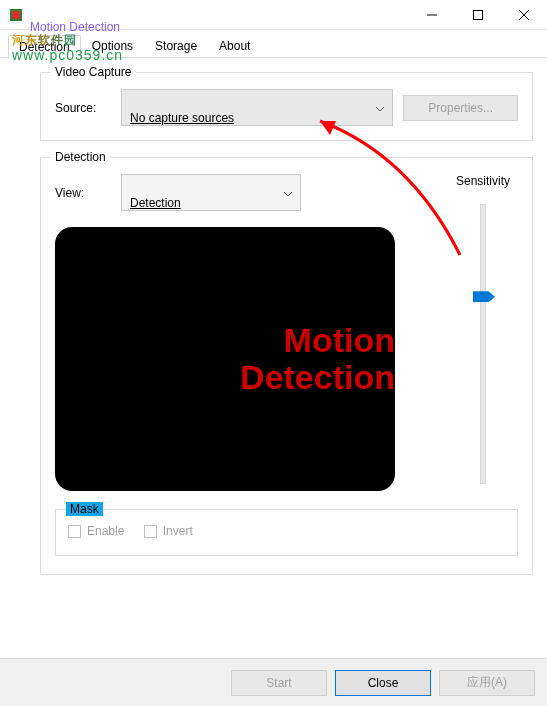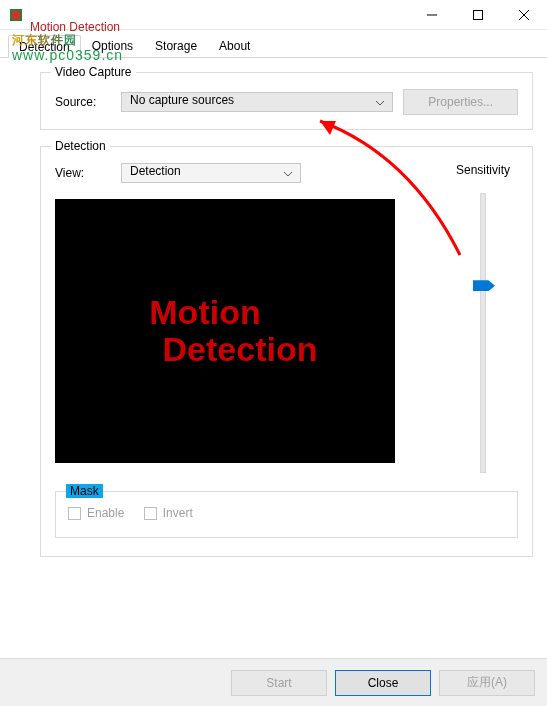--- a/index.html
+++ b/index.html
@@ -1,21 +1,21 @@
 <!DOCTYPE html>
 <html><head>
 <meta charset="utf-8">
 <style>
 * { box-sizing: border-box; margin: 0; padding: 0; font-family: "Segoe UI", Tahoma, sans-serif; font-size: 12px; }
 body { background: #fff; width: 547px; height: 706px; position: relative; overflow: hidden; }
 
 
 .titlebar { height: 30px; background: #fff; display: flex; align-items: center; padding: 0 0 0 8px; border-bottom: 1px solid #e8e8e8; }
 .titlebar-icon { width: 16px; height: 16px; margin-right: 6px; display:flex; align-items:center; justify-content:center; }
-.titlebar-title { flex: 1; color: #b91c1c; margin-top: 24px; }
+.titlebar-title { flex: 1; color: #8b5cf6; margin-top: 24px; }
 .titlebar-btns { display: flex; height: 100%; }
 .titlebar-btn { width: 46px; height: 30px; display: flex; align-items: center; justify-content: center; color: #000; }
 
 
 .watermark { position: absolute; top: 26px; left: 12px; z-index: 100; pointer-events: none; }
 .wm-cn { font-family: "SimHei","Microsoft YaHei",sans-serif; font-size: 20px; font-weight: bold; letter-spacing: 1px; }
 .wm-cn span:nth-child(1){color:#d4a017}.wm-cn span:nth-child(2){color:#c0901a}
 .wm-cn span:nth-child(3){color:#8e7a30}.wm-cn span:nth-child(4){color:#5f7a45}
 .wm-cn span:nth-child(5){color:#3a8c60}
 .wm-url { font-size: 14px; font-weight: normal; color: #1e9e4a; letter-spacing: 1px; margin-top:-2px; }
@@ -26,30 +26,30 @@
 .tab.active { background: #fff; border-color: #d6d6d6; border-radius: 2px 2px 0 0; position: relative; top: 1px; }
 
 
 .content { padding: 14px; }
 .fieldset { border: 1px solid #dcdcdc; border-radius: 0; padding: 16px 14px 14px 14px; margin-bottom: 16px; position: relative; margin-left: 26px; }
 .fieldset > .legend { position: absolute; top: -8px; left: 10px; background: #fff; padding: 0 4px; color: #000; }
 
 .row { display: flex; align-items: center; gap: 10px; }
 .label { color: #000; width: 56px; }
 
-.combo { flex: 1; height: 20px; background: #e8e8e8; border: 1px solid #c8c8c8; display: flex; align-items: flex-start; padding: 0 8px; position: relative; }
+.combo { flex: 1; height: 37px; background: #e8e8e8; border: 1px solid #c8c8c8; display: flex; align-items: flex-end; padding: 0 8px; position: relative; text-decoration: underline; }
 .combo .caret { position: absolute; right: 8px; top: 50%; transform: translateY(-50%); }
 
 .btn { height: 26px; padding: 0 24px; background: #e1e1e1; border: 1px solid #adadad; color: #000; display: inline-flex; align-items: center; justify-content:center; }
 .btn.disabled { color: #a0a0a0; border-color: #d0d0d0; background: #e8e8e8; }
 
 
 .det-row { display: flex; align-items: flex-start; }
 .det-left { flex: 1; }
-.preview { margin-top: 16px; width: 340px; height: 264px; background: #000; display: flex; flex-direction: column; align-items: center; justify-content: center; }
+.preview { margin-top: 16px; width: 340px; height: 264px; background: #000; display: flex; flex-direction: column; align-items: flex-end; justify-content: center; border-radius: 17px; }
 .preview .ln { font-family: "Arial Black", Arial, sans-serif; font-size: 34px; font-weight: 900; color: #cc0000; line-height: 1.1; }
 
 .sens-col { width: 70px; display: flex; flex-direction: column; align-items: center; }
 .sens-label { margin-bottom: 10px; color: #000; }
 .slider { width: 6px; height: 280px; background: #e6e6e6; border: 1px solid #d8d8d8; position: relative; margin-top: 6px; }
 .slider-thumb { position: absolute; left: -8px; width: 22px; height: 11px; background: #0078d7; clip-path: polygon(0 0, 70% 0, 100% 50%, 70% 100%, 0 100%); }
 
 .sub-row { display: flex; gap: 14px; margin-top: 18px; }
 .sub-fieldset { border: 1px solid #dcdcdc; padding: 14px 12px; position: relative; flex: 1; }
 .sub-fieldset .legend { position: absolute; top: -8px; left: 10px; background: #0ea5e9; padding: 0 4px; color:#000; }

